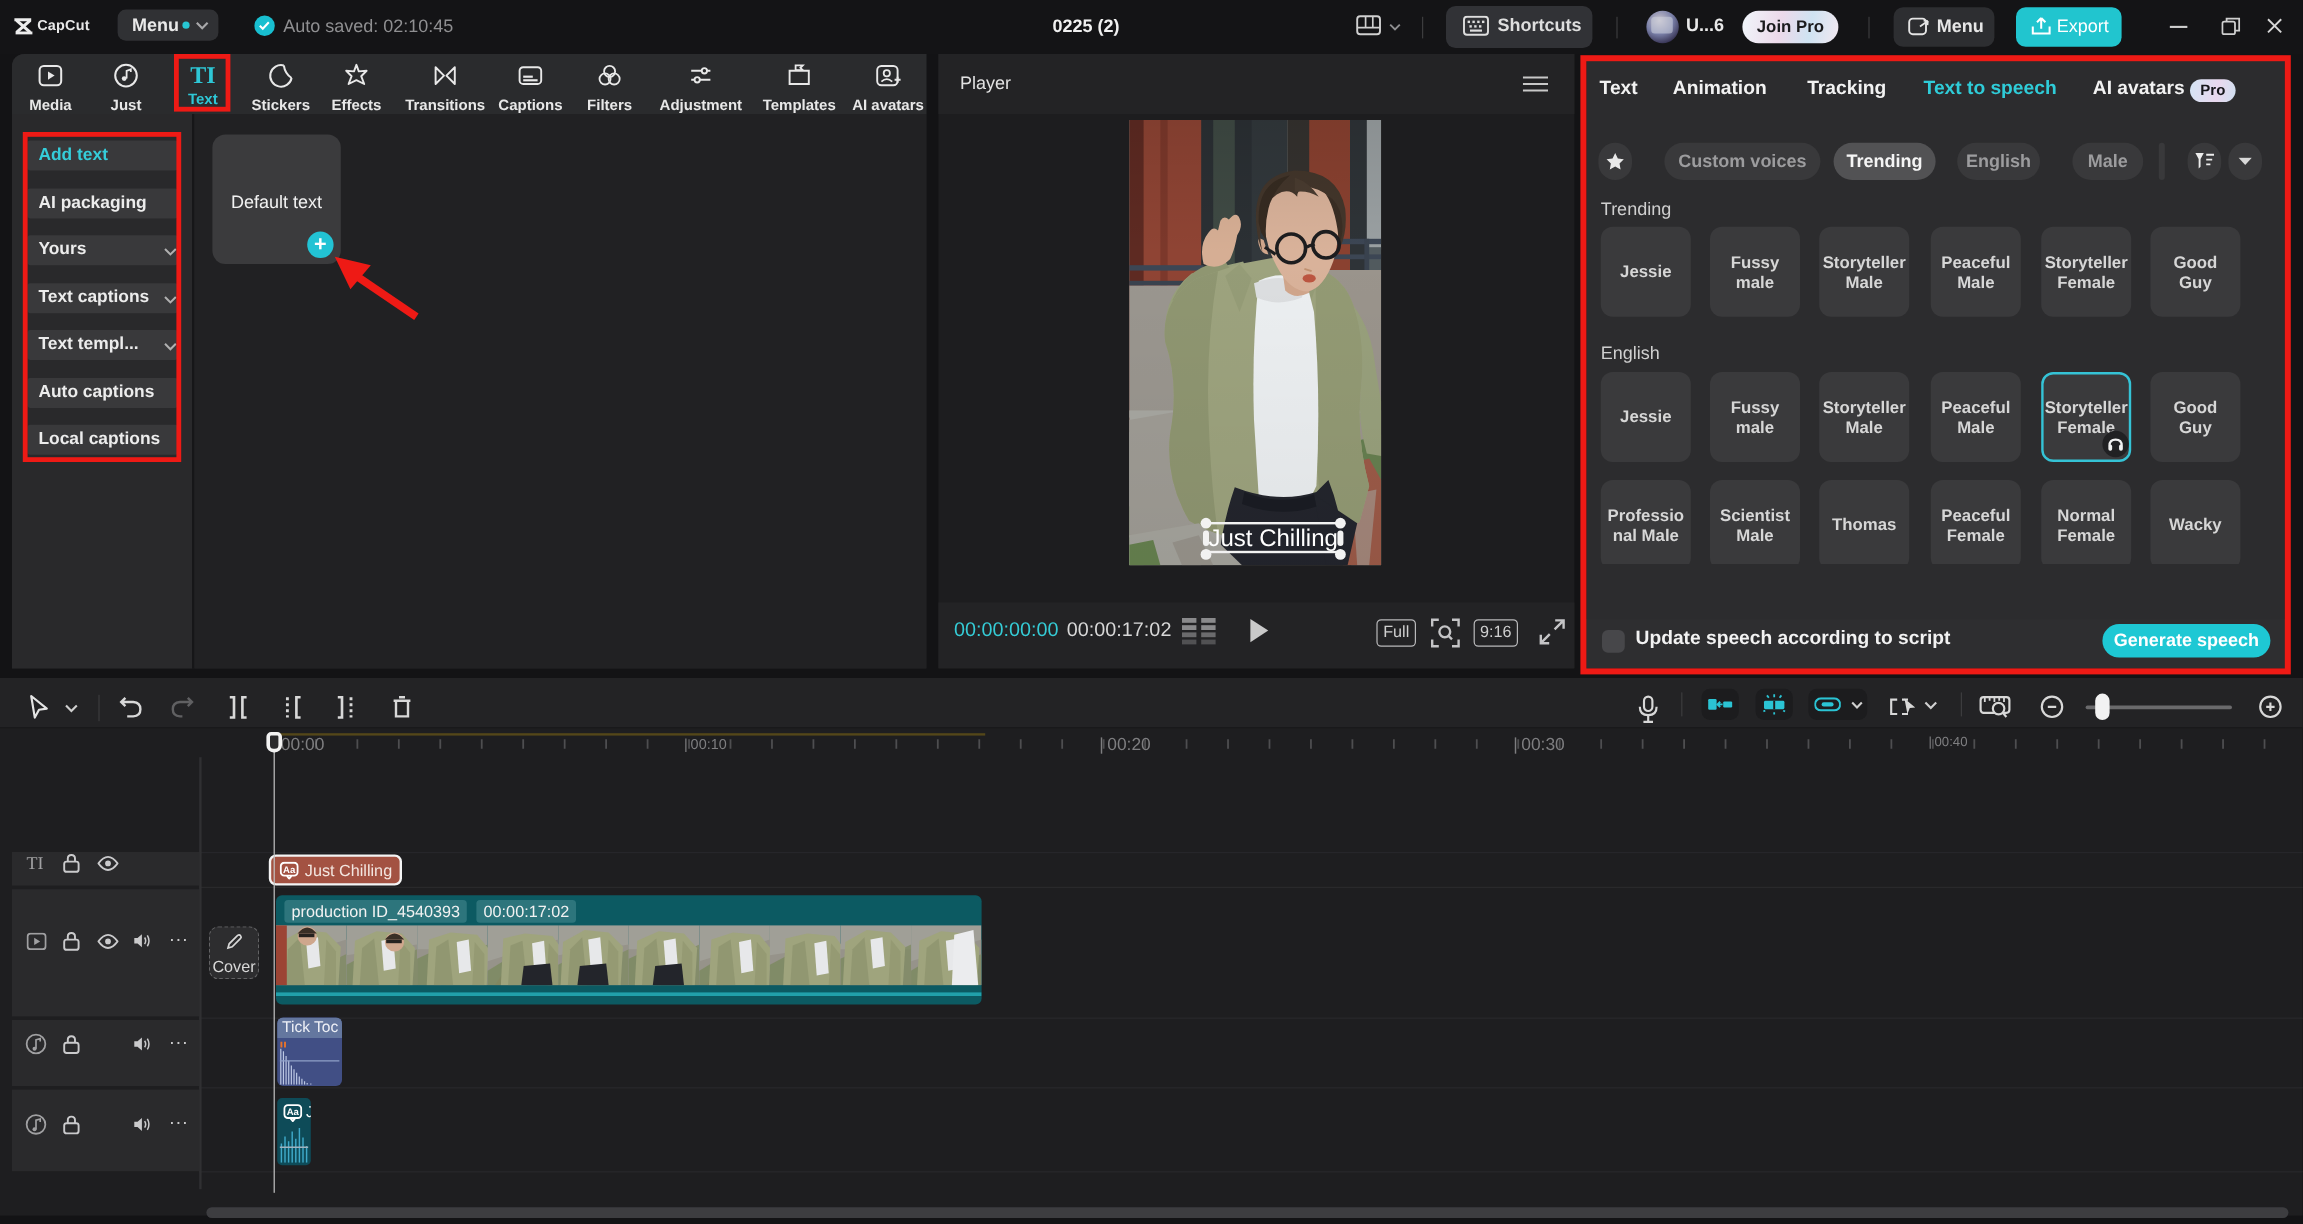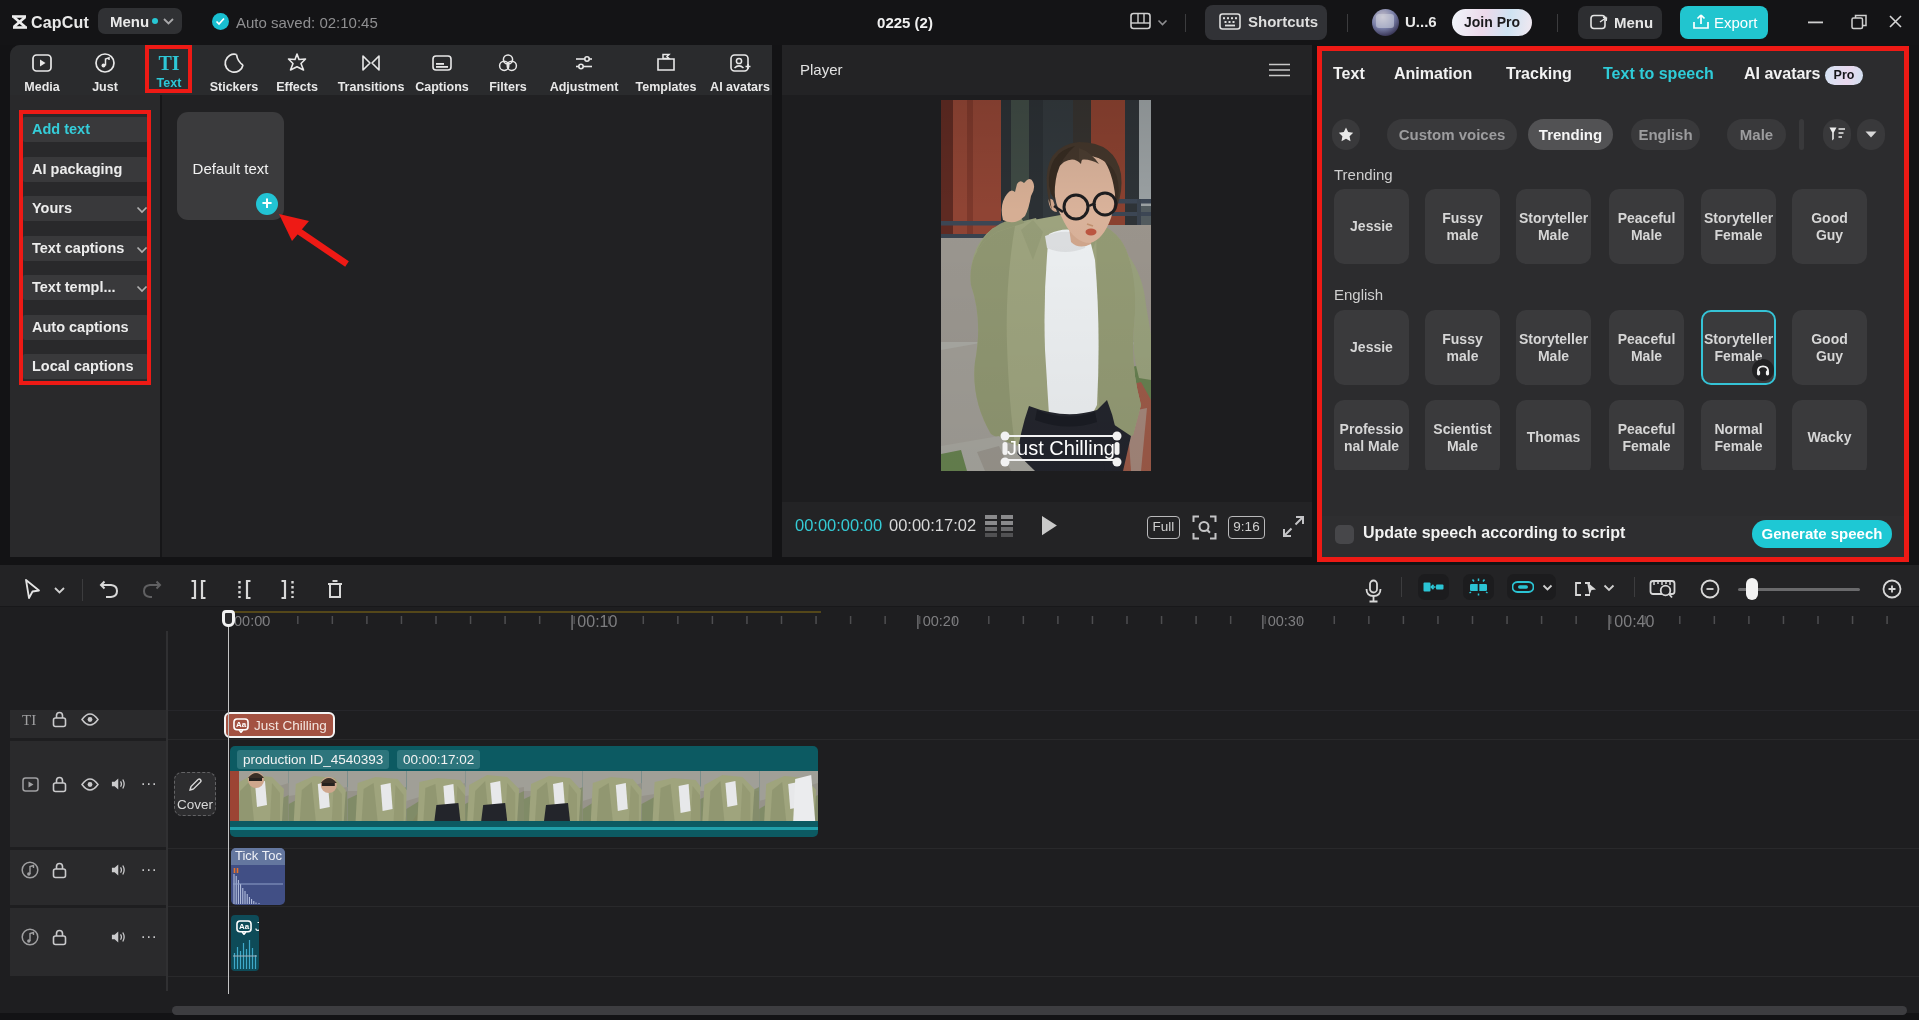--- a/index.html
+++ b/index.html
@@ -64,21 +64,21 @@
   <div id="topbar" class="abs">
 
     <svg class="abs" style="left:11px;top:15px" width="17" height="14" viewBox="0 0 17 14">
       <g stroke="#ededed" stroke-width="2.6" fill="none">
         <path d="M1 1.5 L15 1.5"></path>
           <path d="M14.2 2 L2.8 12"></path>
           <path d="M2 12.5 L16 12.5"></path>
           <path d="M2.8 2 L14.2 12"></path>
       </g>
     </svg>
-    <div class="abs tb-txt" style="left:31px;top:14px;font-size:16px;letter-spacing:0.2px">CapCut</div>
+    <div class="abs tb-txt" style="left:31px;top:14px;font-size:12px;letter-spacing:0.2px">CapCut</div>
     <div id="menuBtn" class="abs"></div>
     <div class="abs tb-txt" style="left:110px;top:13px;font-size:15px">Menu</div>
     <div class="abs" style="left:152px;top:18px;width:6px;height:6px;border-radius:50%;background:#27c7d4"></div>
     <svg class="abs" style="left:162px;top:17px" width="13" height="9" viewBox="0 0 13 9">
         <path d="M2 2 L6.5 6.5 L11 2" stroke="#a8a8aa" stroke-width="1.8" fill="none"></path>
       </svg>
     <div class="abs" style="left:212px;top:13px;width:17px;height:17px;border-radius:50%;background:#18bfd0"></div>
     <svg class="abs" style="left:215px;top:17px" width="11" height="9" viewBox="0 0 11 9">
         <path d="M1.5 4.5 L4 7 L9 1.5" stroke="#fff" stroke-width="1.7" fill="none"></path>
       </svg>
@@ -530,24 +530,24 @@
           <circle cx="10" cy="10" r="8.5" stroke="#d8d8d8" stroke-width="1.8" fill="none"></circle>
           <path d="M6.5 10 L13.5 10 M10 6.5 L10 13.5" stroke="#d8d8d8" stroke-width="1.8"></path>
         </svg>
     </div>
 
     <div class="abs" style="left:228px;top:46px;width:593px;height:2px;background:#544719"></div>
     <svg class="abs" style="left:0;top:48px" width="1919" height="14" viewBox="0 0 1919 14">
       <line x1="262.5" y1="7" x2="1919" y2="7" stroke="#4e4e50" stroke-width="8" stroke-dasharray="1.5 33.05"></line>
     </svg>
     <div class="abs" style="left:234px;top:48px;color:#7e7e80;font-size:14.5px">00:00</div>
-    <div class="abs" style="left:570px;top:48px;color:#7e7e80;font-size:16px">| 00:10</div>
+    <div class="abs" style="left:570px;top:48px;color:#7e7e80;font-size:12px">| 00:10</div>
     <div class="abs" style="left:916px;top:48px;color:#7e7e80;font-size:14.5px">| 00:20</div>
     <div class="abs" style="left:1261px;top:48px;color:#7e7e80;font-size:14.5px">| 00:30</div>
-    <div class="abs" style="left:1607px;top:48px;color:#7e7e80;font-size:16px">| 00:40</div>
+    <div class="abs" style="left:1607px;top:48px;color:#7e7e80;font-size:11px">| 00:40</div>
 
     <div class="abs" style="left:10px;top:145px;width:156px;height:28px;background:#2a2a2c"></div>
     <div class="abs" style="left:10px;top:176px;width:156px;height:106px;background:#2a2a2c"></div>
     <div class="abs" style="left:10px;top:285px;width:156px;height:55px;background:#2a2a2c"></div>
     <div class="abs" style="left:10px;top:343px;width:156px;height:68px;background:#2a2a2c"></div>
     <div class="abs" style="left:166px;top:145px;width:1753px;height:1px;background:#26262a"></div>
     <div class="abs" style="left:166px;top:174px;width:1753px;height:1px;background:#29292b"></div>
     <div class="abs" style="left:166px;top:283px;width:1753px;height:1px;background:#29292b"></div>
     <div class="abs" style="left:166px;top:341px;width:1753px;height:1px;background:#29292b"></div>
     <div class="abs" style="left:166px;top:411px;width:1753px;height:1px;background:#29292b"></div>

